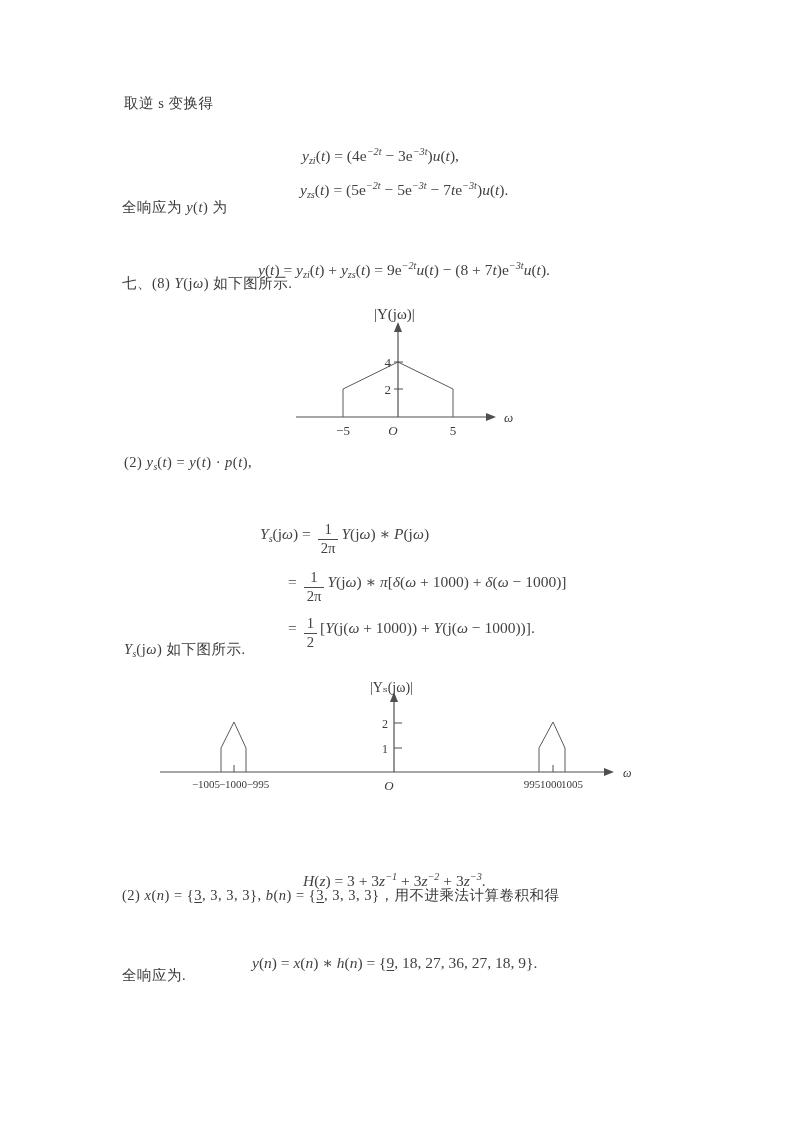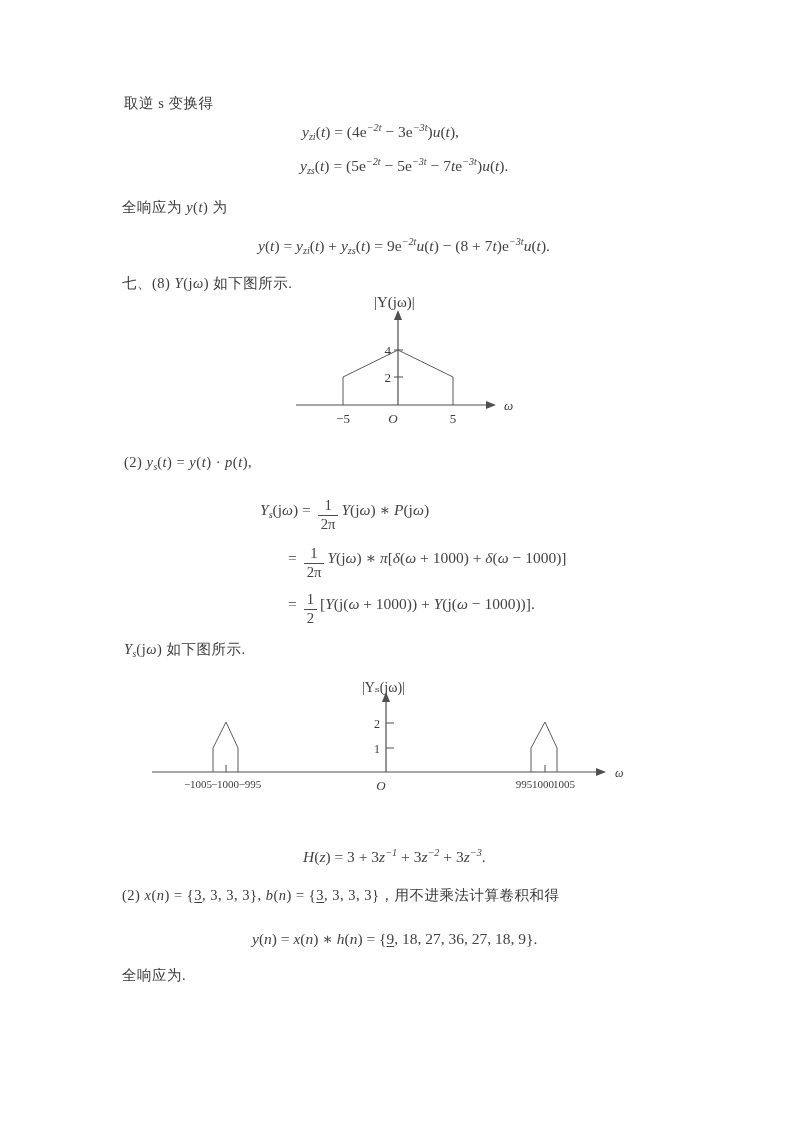--- a/index.html
+++ b/index.html
@@ -15,20 +15,21 @@
     position:absolute;
     font-size:14.5px;
     letter-spacing:0.5px;
     white-space:nowrap;
   }
   .eq{
     position:absolute;
     font-size:15.5px;
     white-space:nowrap;
     color:#424242;
+    margin-top:24px;
   }
   .tk-rm{font-style:normal;}
   .tk-it{font-style:italic;}
   .tk-sup{font-style:italic;font-size:0.66em;vertical-align:0.55em;letter-spacing:0;}
   .tk-sub{font-style:italic;font-size:0.66em;vertical-align:-0.35em;letter-spacing:0;}
   .tk-und{font-style:normal;text-decoration:underline;text-underline-offset:2px;}
   .frac{
     display:inline-block;text-align:center;vertical-align:-0.95em;
     line-height:1.08;margin:0 3px;font-style:normal;font-size:0.95em;
   }
@@ -52,21 +53,21 @@
 
   <div class="eq" style="left:302px;top:122px;"><span class="tk-it">y</span><span class="tk-sub">zi</span><span class="tk-rm">(</span><span class="tk-it">t</span><span class="tk-rm">) = (4e</span><span class="tk-sup">−2t</span><span class="tk-rm"> − 3e</span><span class="tk-sup">−3t</span><span class="tk-rm">)</span><span class="tk-it">u</span><span class="tk-rm">(</span><span class="tk-it">t</span><span class="tk-rm">),</span></div>
   <div class="eq" style="left:300px;top:156px;"><span class="tk-it">y</span><span class="tk-sub">zs</span><span class="tk-rm">(</span><span class="tk-it">t</span><span class="tk-rm">) = (5e</span><span class="tk-sup">−2t</span><span class="tk-rm"> − 5e</span><span class="tk-sup">−3t</span><span class="tk-rm"> − 7</span><span class="tk-it">t</span><span class="tk-rm">e</span><span class="tk-sup">−3t</span><span class="tk-rm">)</span><span class="tk-it">u</span><span class="tk-rm">(</span><span class="tk-it">t</span><span class="tk-rm">).</span></div>
 
   <div class="cjk" style="left:122px;top:198px;"><span class="tk-rm">全响应为 </span><span class="tk-it">y</span><span class="tk-rm">(</span><span class="tk-it">t</span><span class="tk-rm">) 为</span></div>
 
   <div class="eq" style="left:258px;top:236px;"><span class="tk-it">y</span><span class="tk-rm">(</span><span class="tk-it">t</span><span class="tk-rm">) = </span><span class="tk-it">y</span><span class="tk-sub">zi</span><span class="tk-rm">(</span><span class="tk-it">t</span><span class="tk-rm">) + </span><span class="tk-it">y</span><span class="tk-sub">zs</span><span class="tk-rm">(</span><span class="tk-it">t</span><span class="tk-rm">) = 9e</span><span class="tk-sup">−2t</span><span class="tk-it">u</span><span class="tk-rm">(</span><span class="tk-it">t</span><span class="tk-rm">) − (8 + 7</span><span class="tk-it">t</span><span class="tk-rm">)e</span><span class="tk-sup">−3t</span><span class="tk-it">u</span><span class="tk-rm">(</span><span class="tk-it">t</span><span class="tk-rm">).</span></div>
 
   <div class="cjk" style="left:122px;top:274px;"><span class="tk-rm">七、(8)  </span><span class="tk-it">Y</span><span class="tk-rm">(j</span><span class="tk-it">ω</span><span class="tk-rm">) 如下图所示.</span></div>
 
-  <div class="fig" style="left:288px;top:288px;">
+  <div class="fig" style="left:288px;top:300px;">
     <svg width="240" height="142" viewBox="0 0 240 142">
 
       <line class="axis" x1="8" y1="117" x2="198" y2="117"></line>
       <polygon class="arrow" points="198,113 198,121 208,117"></polygon>
       <line class="axis" x1="110" y1="117" x2="110" y2="32"></line>
       <polygon class="arrow" points="106,32 114,32 110,22"></polygon>
 
       <polyline class="curve" points="55,117 55,89 110,62 165,89 165,117"></polyline>
 
       <line class="tick" x1="106" y1="89" x2="115" y2="89"></line>
@@ -83,21 +84,21 @@
   </div>
 
   <div class="cjk" style="left:124px;top:454px;"><span class="tk-rm">(2)  </span><span class="tk-it">y</span><span class="tk-sub">s</span><span class="tk-rm">(</span><span class="tk-it">t</span><span class="tk-rm">) = </span><span class="tk-it">y</span><span class="tk-rm">(</span><span class="tk-it">t</span><span class="tk-rm">) · </span><span class="tk-it">p</span><span class="tk-rm">(</span><span class="tk-it">t</span><span class="tk-rm">),</span></div>
 
   <div class="eq" style="left:260px;top:498px;"><span class="tk-it">Y</span><span class="tk-sub">s</span><span class="tk-rm">(j</span><span class="tk-it">ω</span><span class="tk-rm">) = </span><span class="frac"><span class="num">1</span><span class="den">2π</span></span><span class="tk-it">Y</span><span class="tk-rm">(j</span><span class="tk-it">ω</span><span class="tk-rm">) ∗ </span><span class="tk-it">P</span><span class="tk-rm">(j</span><span class="tk-it">ω</span><span class="tk-rm">)</span></div>
   <div class="eq" style="left:288px;top:546px;"><span class="tk-rm">= </span><span class="frac"><span class="num">1</span><span class="den">2π</span></span><span class="tk-it">Y</span><span class="tk-rm">(j</span><span class="tk-it">ω</span><span class="tk-rm">) ∗ </span><span class="tk-it">π</span><span class="tk-rm">[</span><span class="tk-it">δ</span><span class="tk-rm">(</span><span class="tk-it">ω</span><span class="tk-rm"> + 1000) + </span><span class="tk-it">δ</span><span class="tk-rm">(</span><span class="tk-it">ω</span><span class="tk-rm"> − 1000)]</span></div>
   <div class="eq" style="left:288px;top:592px;"><span class="tk-rm">= </span><span class="frac"><span class="num">1</span><span class="den">2</span></span><span class="tk-rm">[</span><span class="tk-it">Y</span><span class="tk-rm">(j(</span><span class="tk-it">ω</span><span class="tk-rm"> + 1000)) + </span><span class="tk-it">Y</span><span class="tk-rm">(j(</span><span class="tk-it">ω</span><span class="tk-rm"> − 1000))].</span></div>
 
   <div class="cjk" style="left:124px;top:640px;"><span class="tk-it">Y</span><span class="tk-sub">s</span><span class="tk-rm">(j</span><span class="tk-it">ω</span><span class="tk-rm">) 如下图所示.</span></div>
 
-  <div class="fig" style="left:144px;top:672px;">
+  <div class="fig" style="left:152px;top:672px;">
     <svg width="505" height="128" viewBox="0 0 505 128">
 
       <line class="axis" x1="8" y1="100" x2="452" y2="100"></line>
       <polygon class="arrow" points="452,96 452,104 462,100"></polygon>
       <line class="axis" x1="242" y1="100" x2="242" y2="30"></line>
       <polygon class="arrow" points="238,30 246,30 242,20"></polygon>
 
       <polyline class="curve" points="69,100 69,76 82,50 94,76 94,100"></polyline>
 
       <polyline class="curve" points="387,100 387,76 401,50 413,76 413,100"></polyline>

